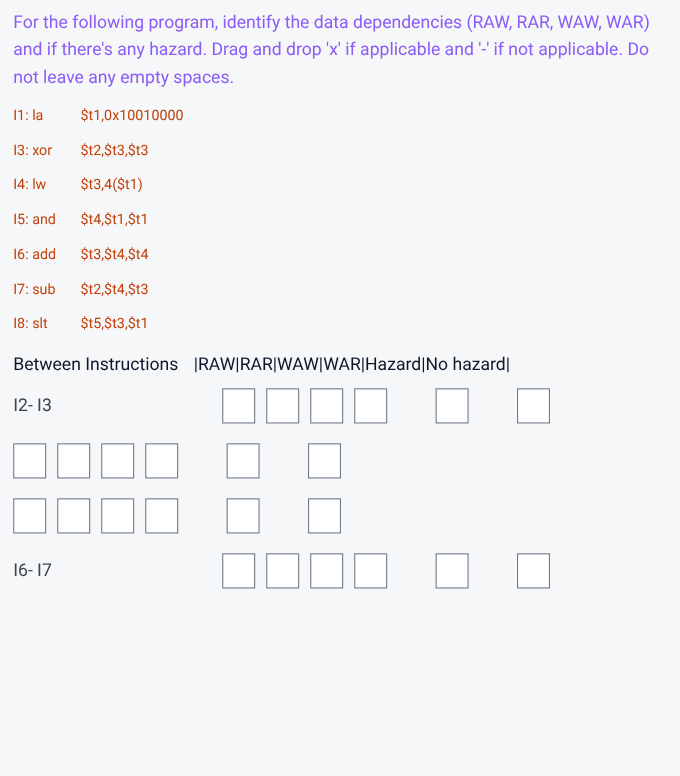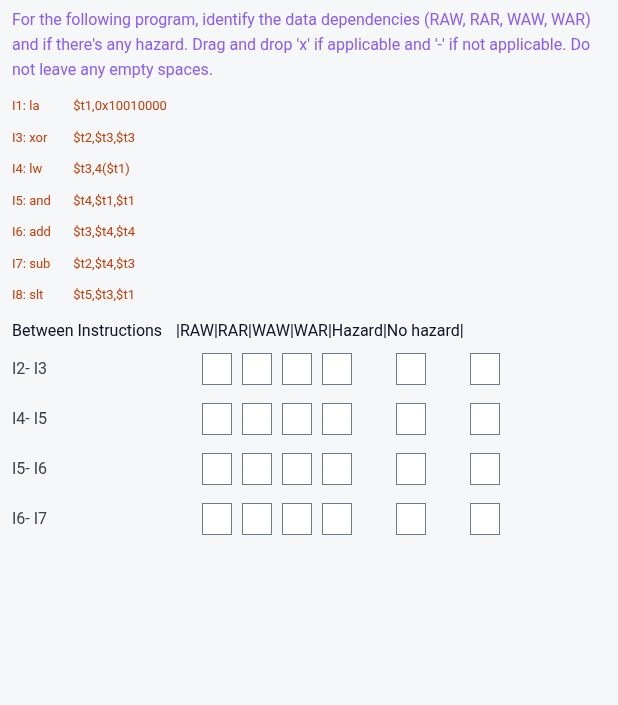--- a/index.html
+++ b/index.html
@@ -131,33 +131,31 @@
       <div class="dz"></div>
       <div class="dz"></div>
       <div class="dz gap-after"></div>
       <div class="dz gap-after-wide"></div>
       <div class="dz"></div>
     </div>
   </div>
 
 
   <div class="answer-row">
-    <div class="pair-label">I4- I5</div>
     <div class="dropzones">
       <div class="dz"></div>
       <div class="dz"></div>
       <div class="dz"></div>
       <div class="dz gap-after"></div>
       <div class="dz gap-after-wide"></div>
       <div class="dz"></div>
     </div>
   </div>
 
   <div class="answer-row">
-    <div class="pair-label">I5- I6</div>
     <div class="dropzones">
       <div class="dz"></div>
       <div class="dz"></div>
       <div class="dz"></div>
       <div class="dz gap-after"></div>
       <div class="dz gap-after-wide"></div>
       <div class="dz"></div>
     </div>
   </div>
 

